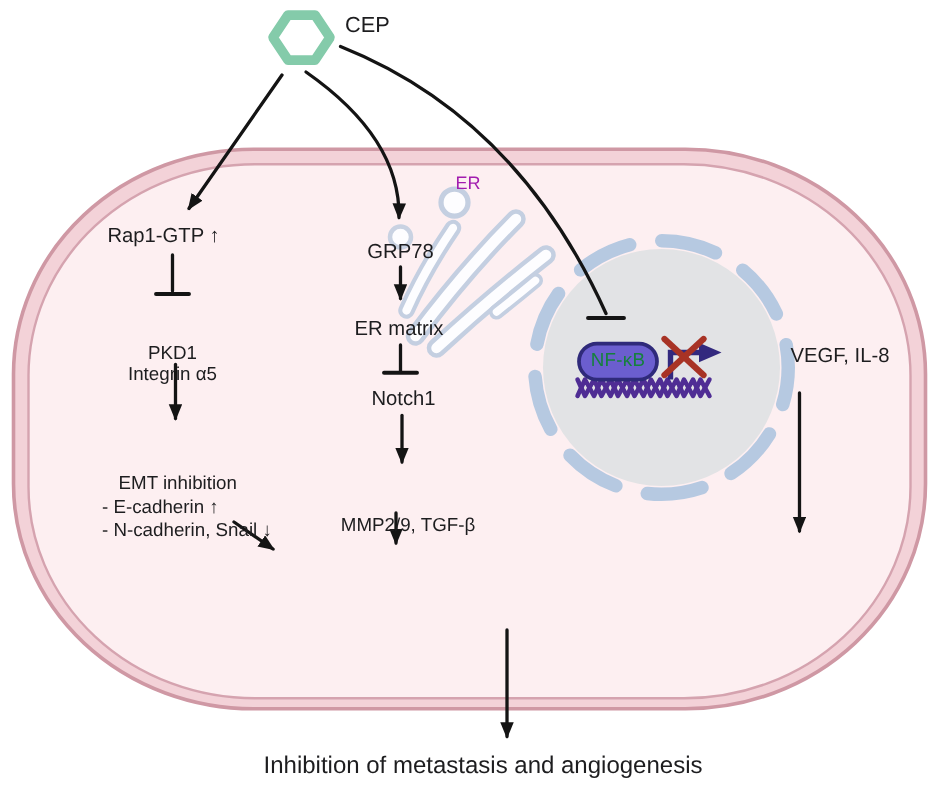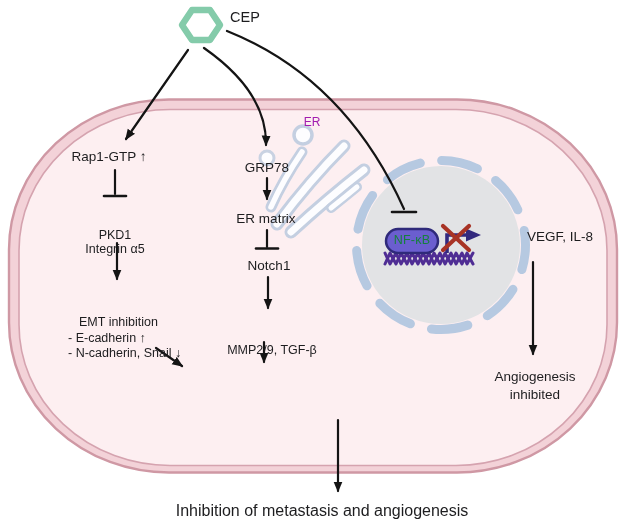--- a/index.html
+++ b/index.html
@@ -134,17 +134,16 @@
 
   <div class="lbl med ctr" style="left:269px;top:258px;">Notch1</div>
 
   <div class="lbl small ctr" style="left:272px;top:323px;">MMP2/9, TGF-β</div>
 
 
   <div class="lbl nfkb-text ctr" style="left:412px;top:233px;">NF-κB</div>
 
   <div class="lbl med ctr" style="left:514px;top:229px;margin-left:46px;">VEGF, IL-8</div>
 
-  <div class="lbl med ctr multiline" style="left:535px;top:368px;width:120px;line-height:18px;">Angiogenesis inhibited</div>
 
   <div class="lbl huge ctr" style="left:322px;top:502px;">Inhibition of metastasis and angiogenesis</div>
 
 </div>
 
 </body></html>

